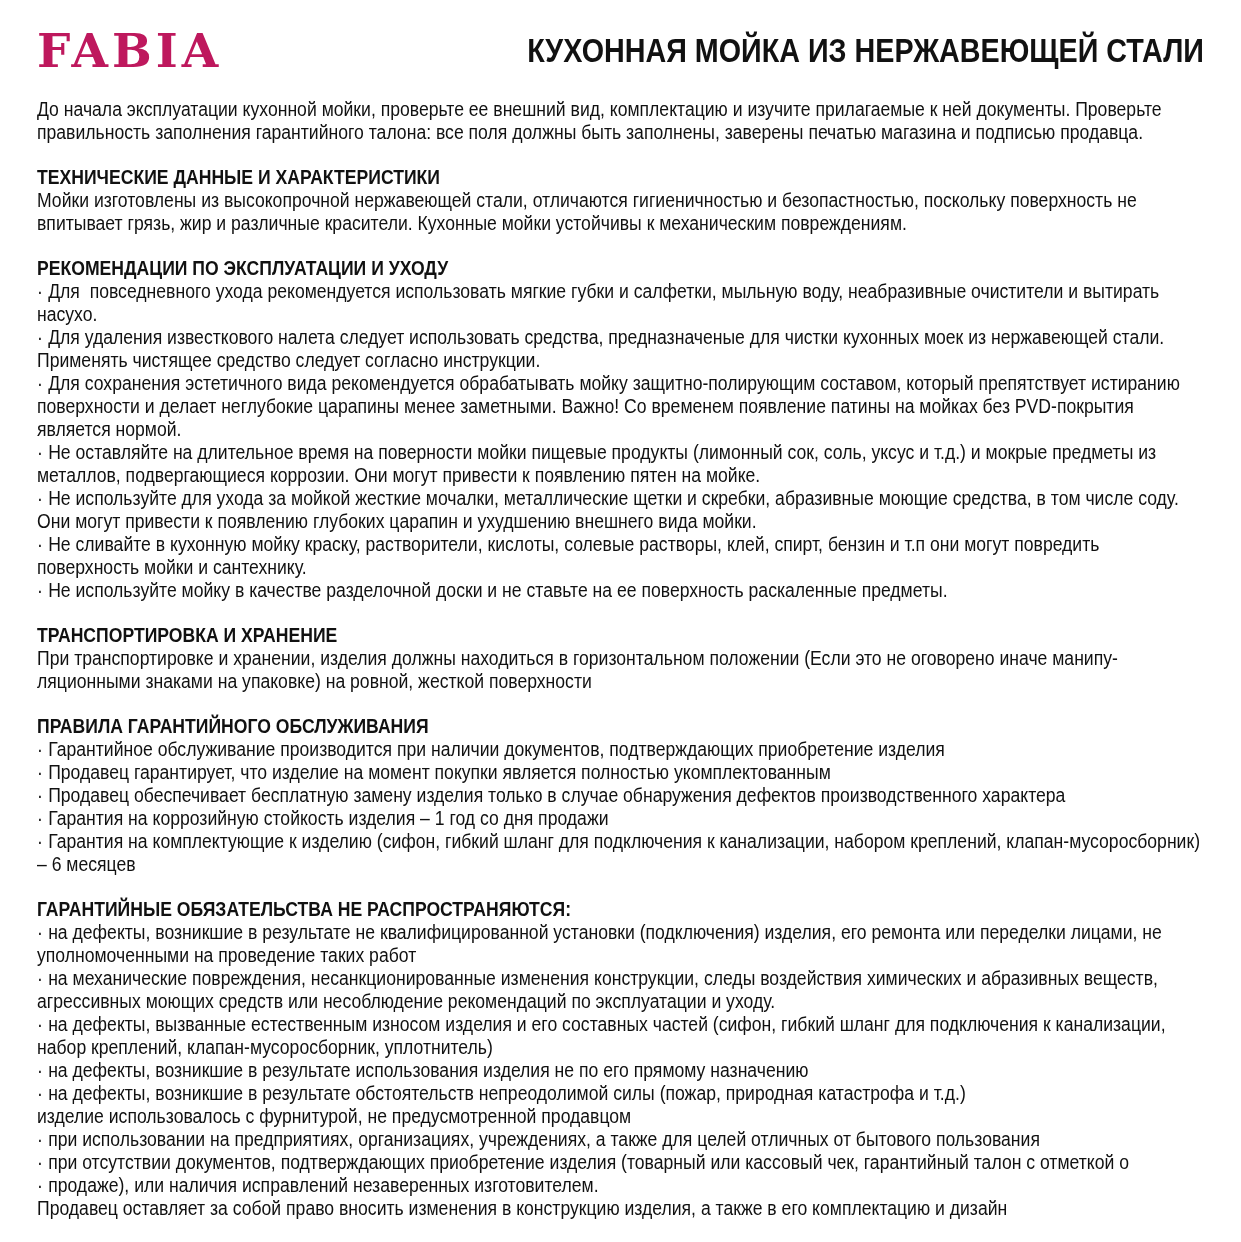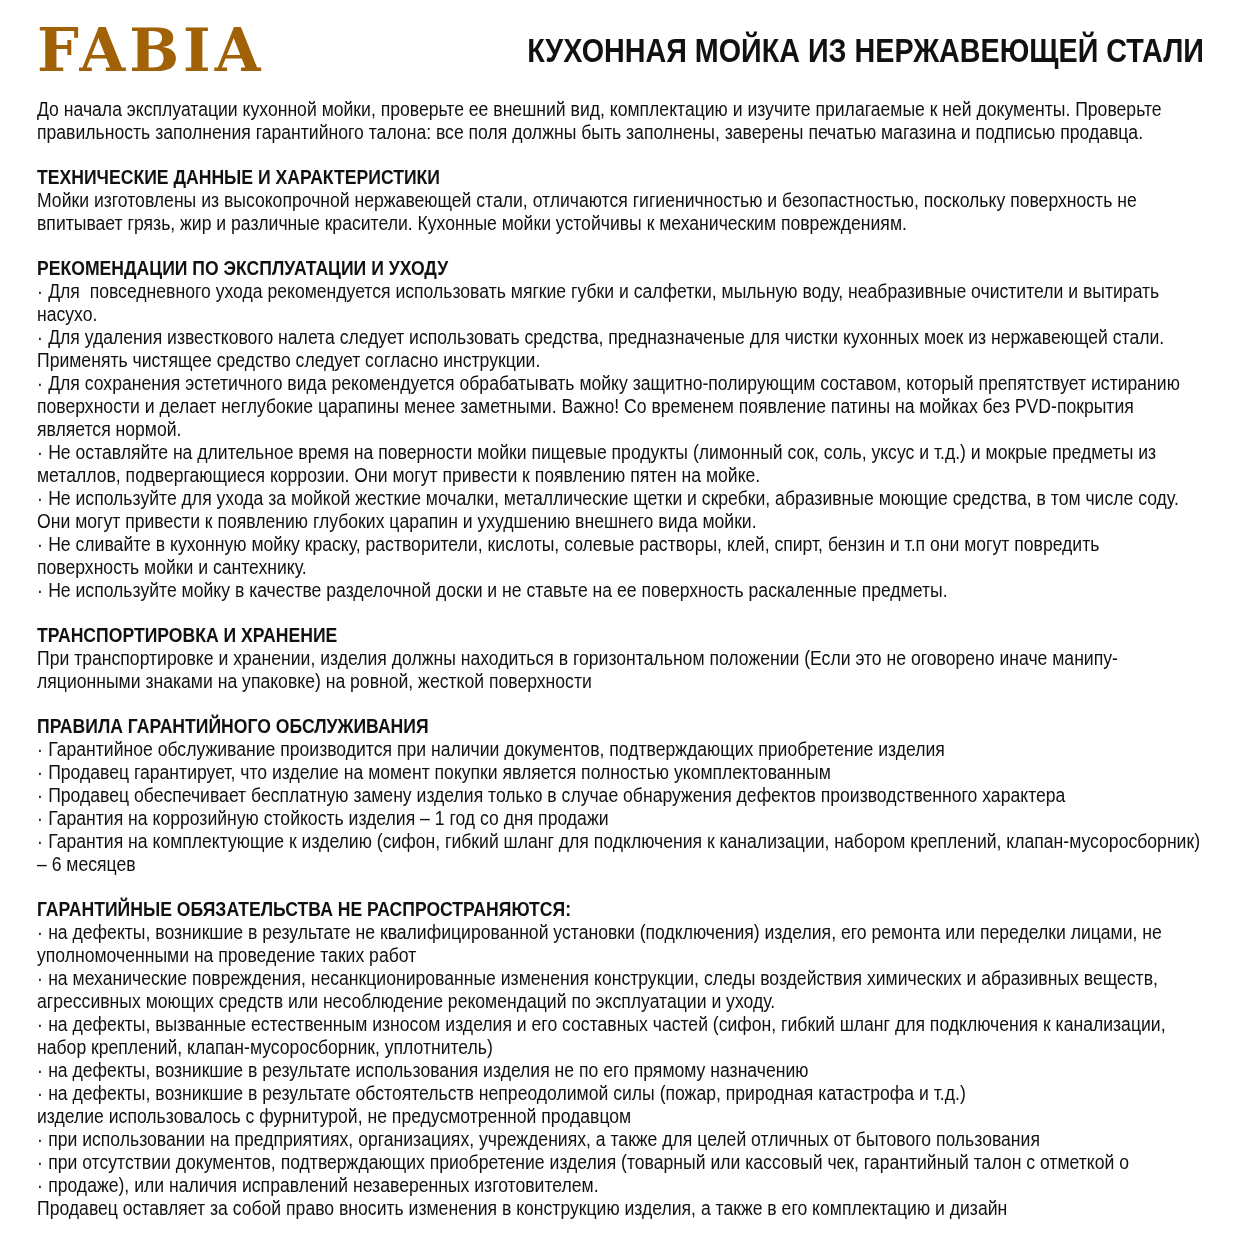--- a/index.html
+++ b/index.html
@@ -20,24 +20,24 @@
   }
   .header {
     display: flex;
     justify-content: space-between;
     align-items: center;
     height: 50px;
   }
   .logo {
     font-family: "DejaVu Serif", serif;
     font-weight: bold;
-    font-size: 59px;
+    font-size: 47px;
     line-height: 50px;
     letter-spacing: 4px;
-    color: #a16207;
+    color: #be185d;
     white-space: nowrap;
   }
   .doc-title {
     font-weight: bold;
     font-size: 33px;
     line-height: 50px;
     white-space: nowrap;
     transform: scaleX(0.87);
     transform-origin: right center;
     color: #111111;

